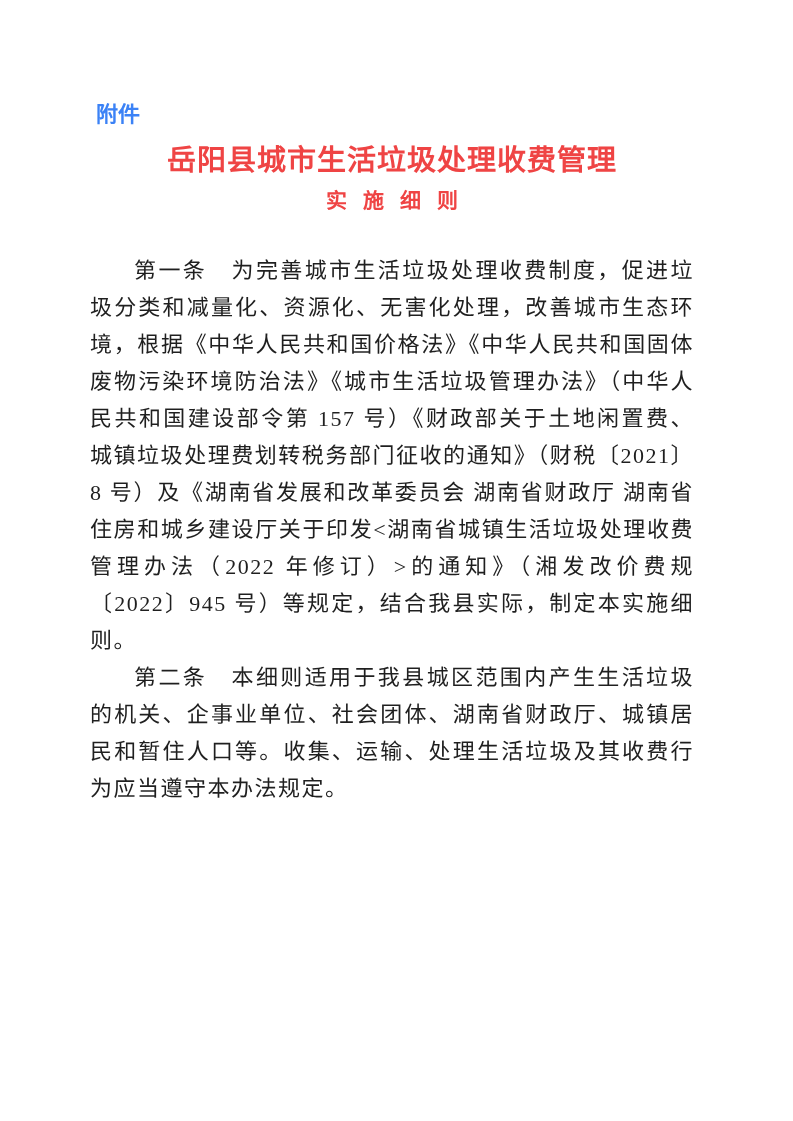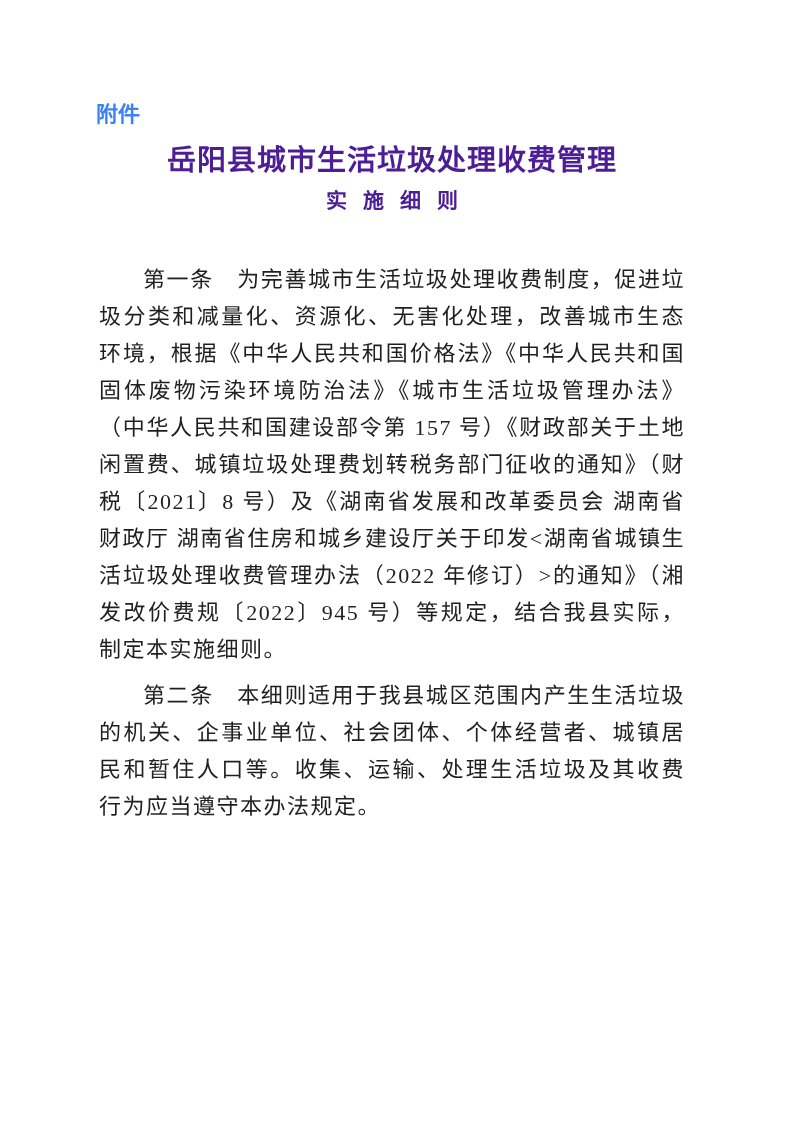--- a/index.html
+++ b/index.html
@@ -26,21 +26,21 @@
     color: #3b82f6;
   }
   .title-block {
     position: absolute;
     left: 88px;
     top: 140px;
     width: 608px;
     text-align: center;
     font-family: "Liberation Sans", "DejaVu Sans", sans-serif;
     font-weight: 700;
-    color: #4c1d95;
+    color: #ef4444;
   }
   .title-line1 {
     margin: 0;
     font-size: 29px;
     line-height: 40px;
     letter-spacing: 1px;
   }
   .title-line2 {
     margin: 0;
     font-size: 21px;
@@ -55,34 +55,34 @@
     width: 604px;
     font-family: "Liberation Serif", "DejaVu Serif", serif;
     font-size: 22px;
     line-height: 37px;
     letter-spacing: 1.5px;
     text-align: justify;
     text-align-last: left;
     color: #1f1f1f;
   }
   .doc-body p {
-    margin: 9px;
+    margin: 0;
     text-indent: 2em;
   }
 </style>
 </head>
 <body>
 
 <div class="page">
 
   <div class="attachment">附件</div>
 
   <div class="title-block">
     <h1 class="title-line1">岳阳县城市生活垃圾处理收费管理</h1>
     <h1 class="title-line2">实施细则</h1>
   </div>
 
   <div class="doc-body">
     <p>第一条　为完善城市生活垃圾处理收费制度，促进垃圾分类和减量化、资源化、无害化处理，改善城市生态环境，根据《中华人民共和国价格法》《中华人民共和国固体废物污染环境防治法》《城市生活垃圾管理办法》（中华人民共和国建设部令第 157 号）《财政部关于土地闲置费、城镇垃圾处理费划转税务部门征收的通知》（财税〔2021〕8 号）及《湖南省发展和改革委员会 湖南省财政厅 湖南省住房和城乡建设厅关于印发&lt;湖南省城镇生活垃圾处理收费管理办法（2022 年修订）&gt;的通知》（湘发改价费规〔2022〕945 号）等规定，结合我县实际，制定本实施细则。</p>
-    <p>第二条　本细则适用于我县城区范围内产生生活垃圾的机关、企事业单位、社会团体、个体经营者、城镇居民和暂住人口等。收集、运输、处理生活垃圾及其收费行为应当遵守本办法规定。</p>
+    <p>第二条　本细则适用于我县城区范围内产生生活垃圾的机关、企事业单位、社会团体、湖南省财政厅、城镇居民和暂住人口等。收集、运输、处理生活垃圾及其收费行为应当遵守本办法规定。</p>
   </div>
 
 </div>
 
 </body></html>

